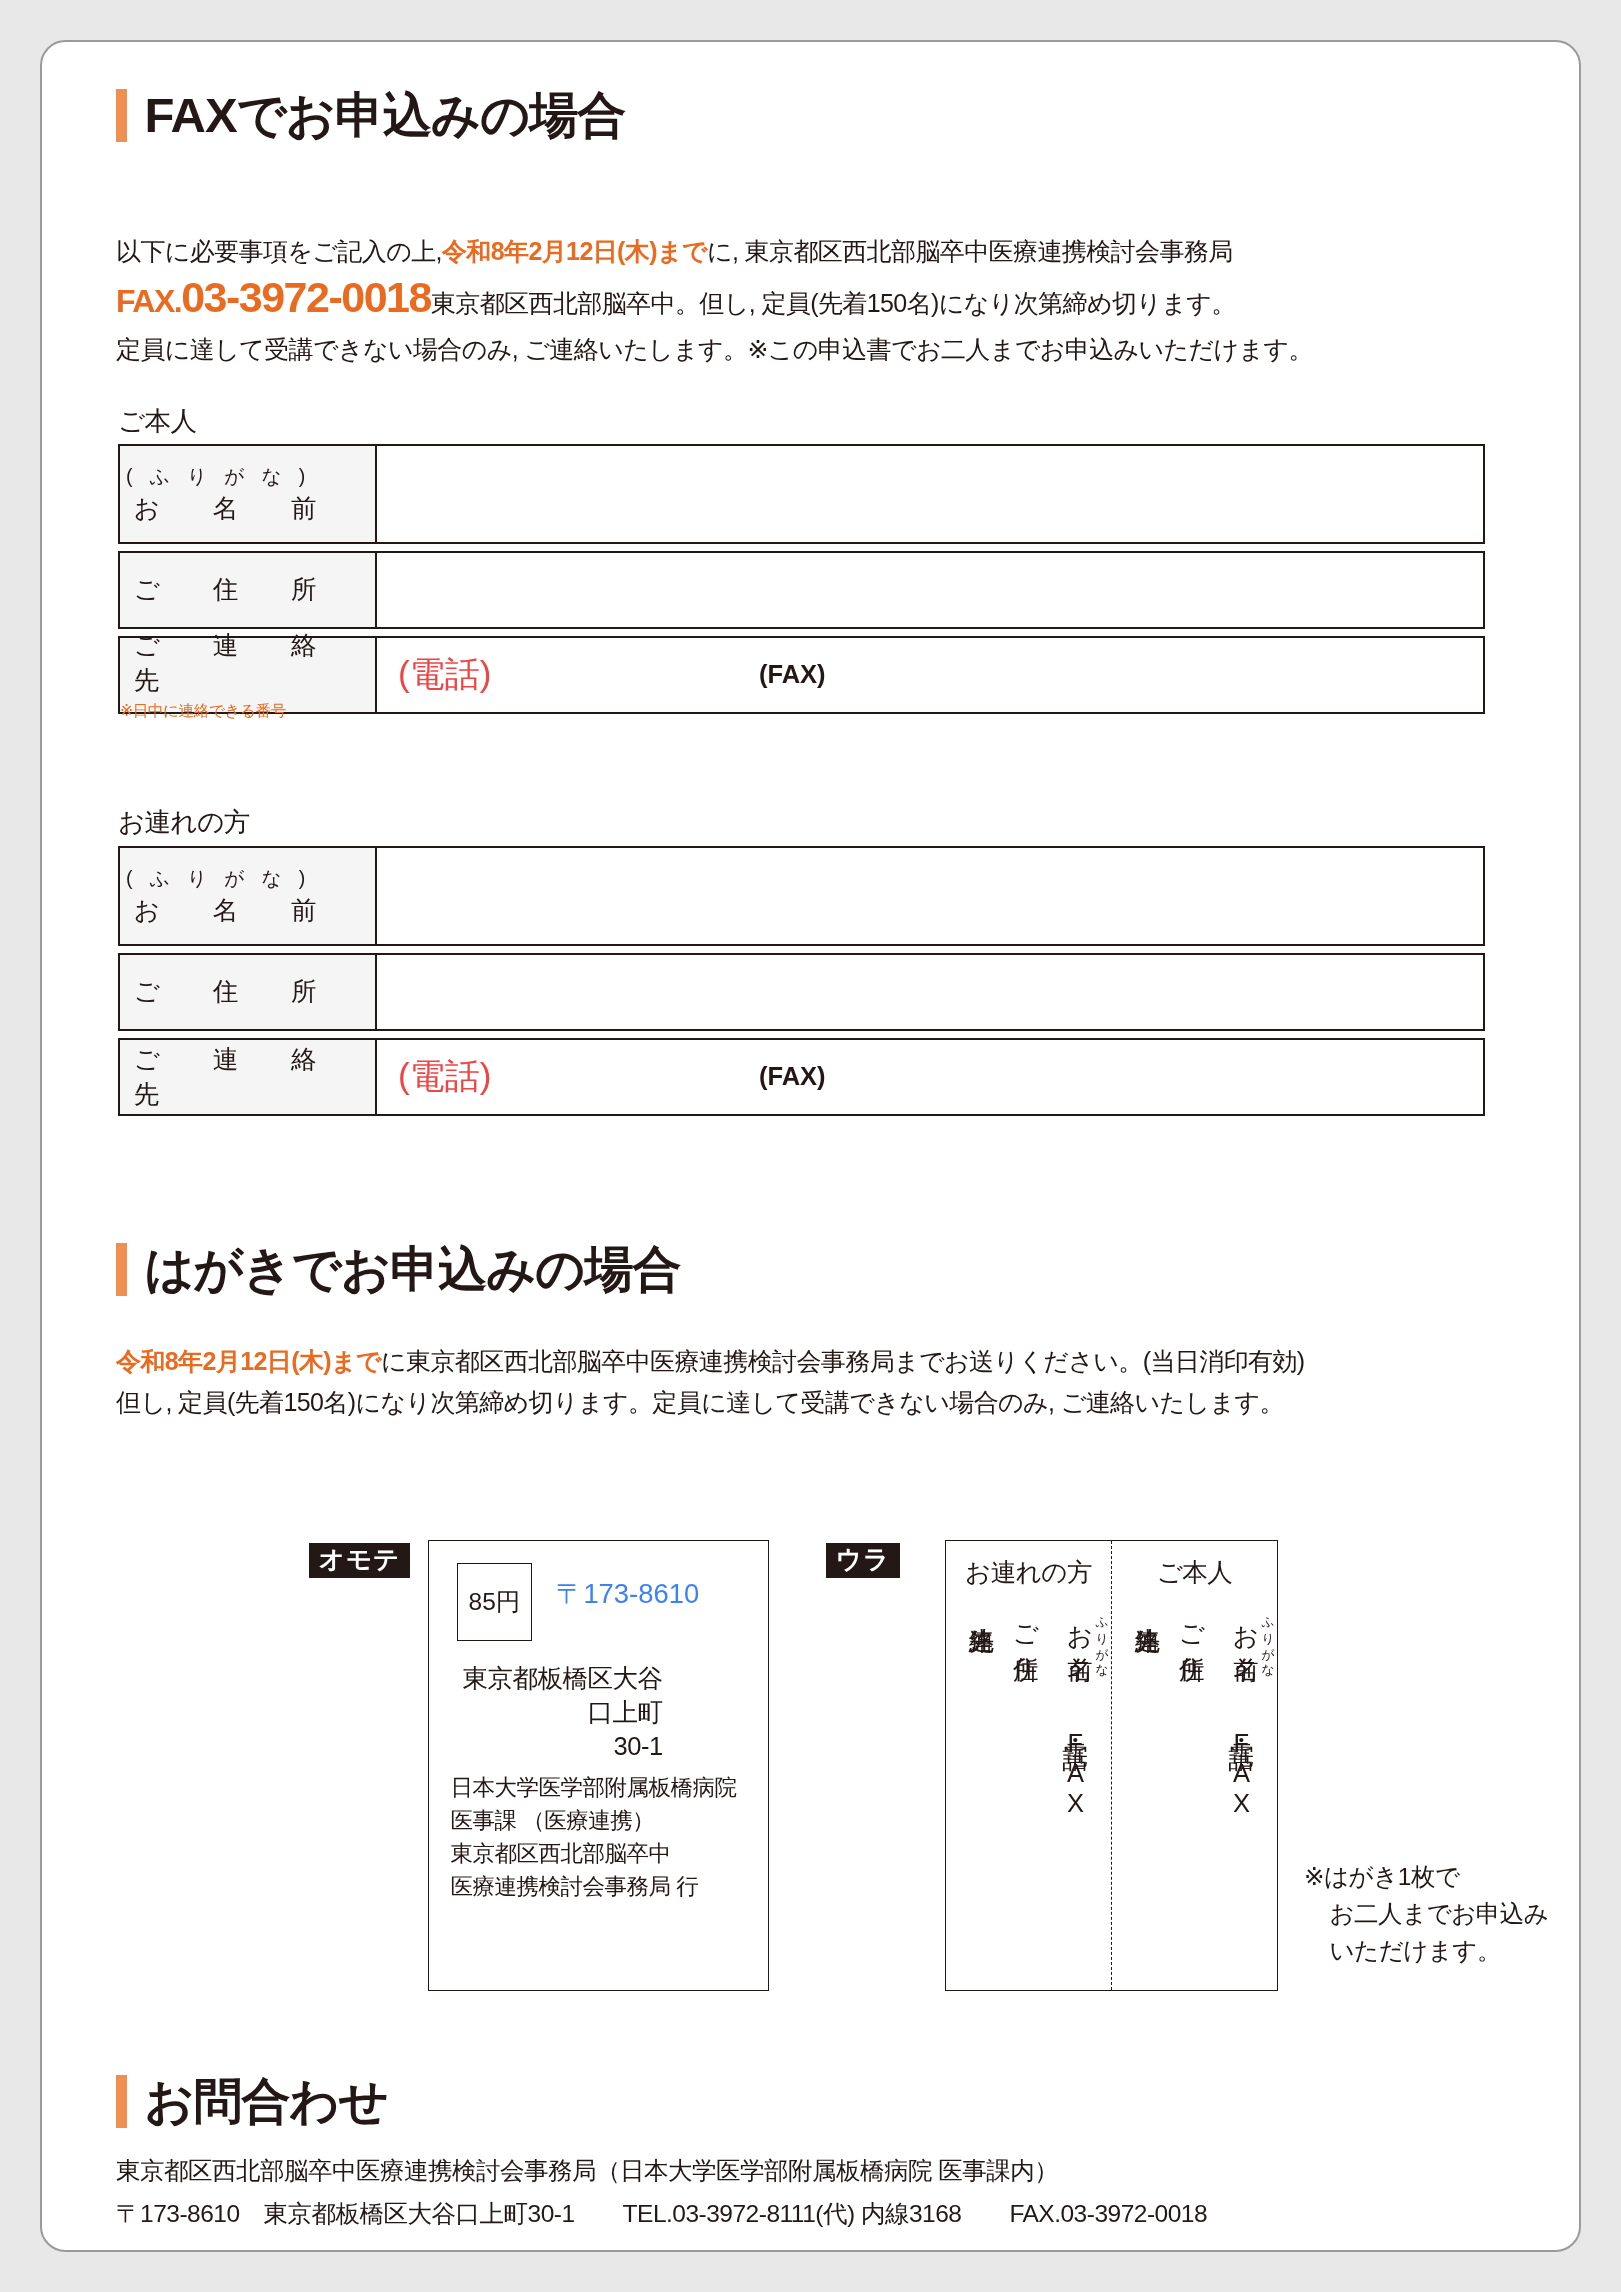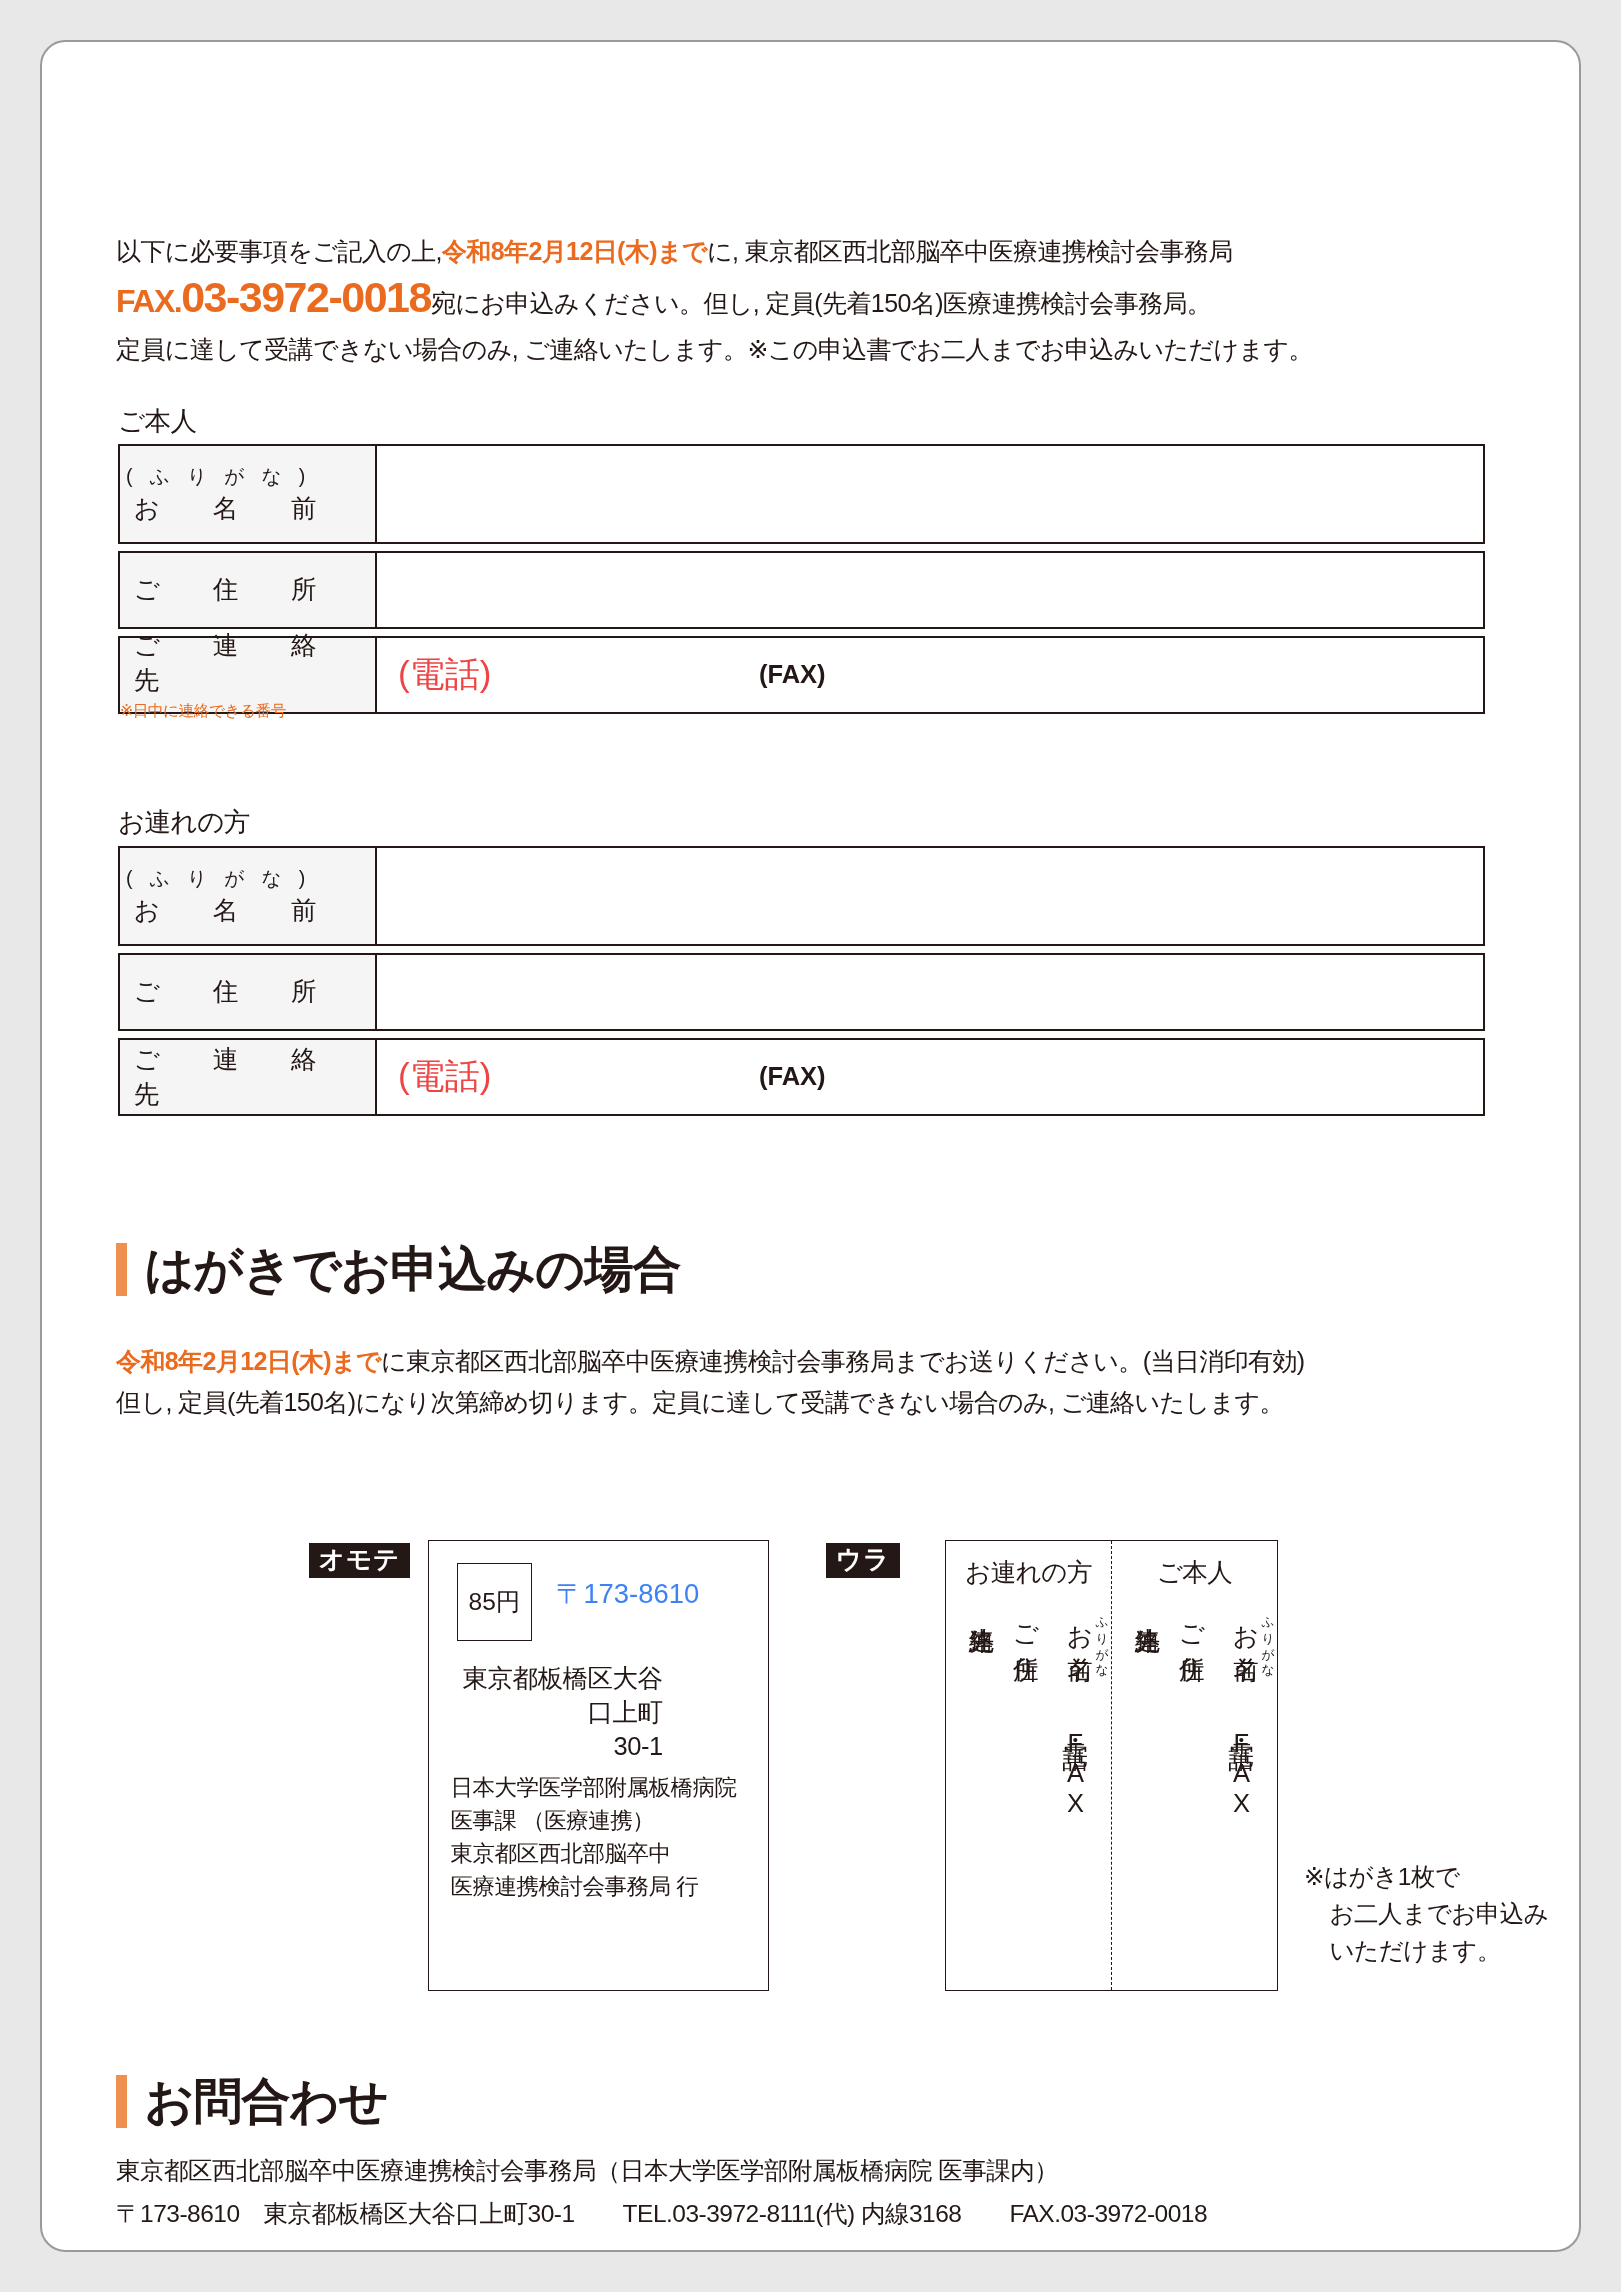--- a/index.html
+++ b/index.html
@@ -293,27 +293,33 @@
     line-height: 43px;
     letter-spacing: -0.5px;
     white-space: nowrap;
   }
 </style>
 </head>
 <body>
 
 <div class="page">
 
+  <div style="position:absolute;left:74px;top:47px;">
+    <div class="sec-head">
+      <div class="sec-bar"></div>
+      <div class="sec-title">FAXでお申込みの場合</div>
+    </div>
+  </div>
 
   <div style="position:absolute;left:74px;top:169px;width:1392px;margin-top:20px;">
     <div class="para">
       <span>以下に必要事項をご記入の上,</span><span class="hl">令和8年2月12日(木)まで</span><span>に, 東京都区西北部脳卒中医療連携検討会事務局</span>
     </div>
     <div class="para line-fax">
-      <span class="faxnum"><span class="fx">FAX.</span><span>03-3972-0018</span></span><span>宛にお申込みください。但し, 定員(先着150名)医療連携検討会事務局。</span>
+      <span class="faxnum"><span class="fx">FAX.</span><span>03-3972-0018</span></span><span>東京都区西北部脳卒中。但し, 定員(先着150名)になり次第締め切ります。</span>
     </div>
     <div class="para">定員に達して受講できない場合のみ, ご連絡いたします。※この申込書でお二人までお申込みいただけます。</div>
   </div>
 
   <div style="position:absolute;left:76px;top:366px;" class="group-label">ご本人</div>
 
   <div class="ftable" style="position:absolute;left:76px;top:402px;">
 
     <div class="row row-name">
       <div class="cell-label">

